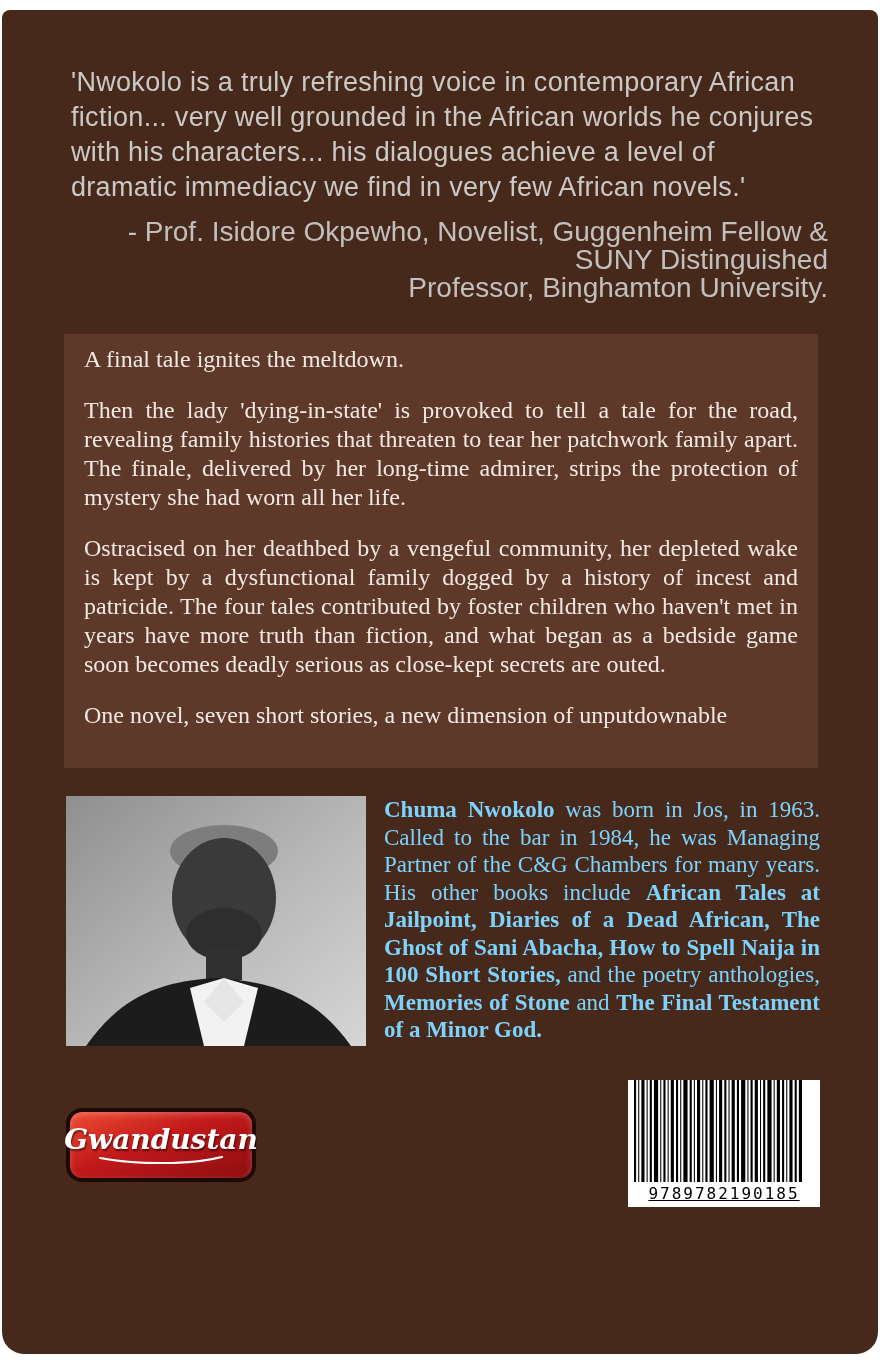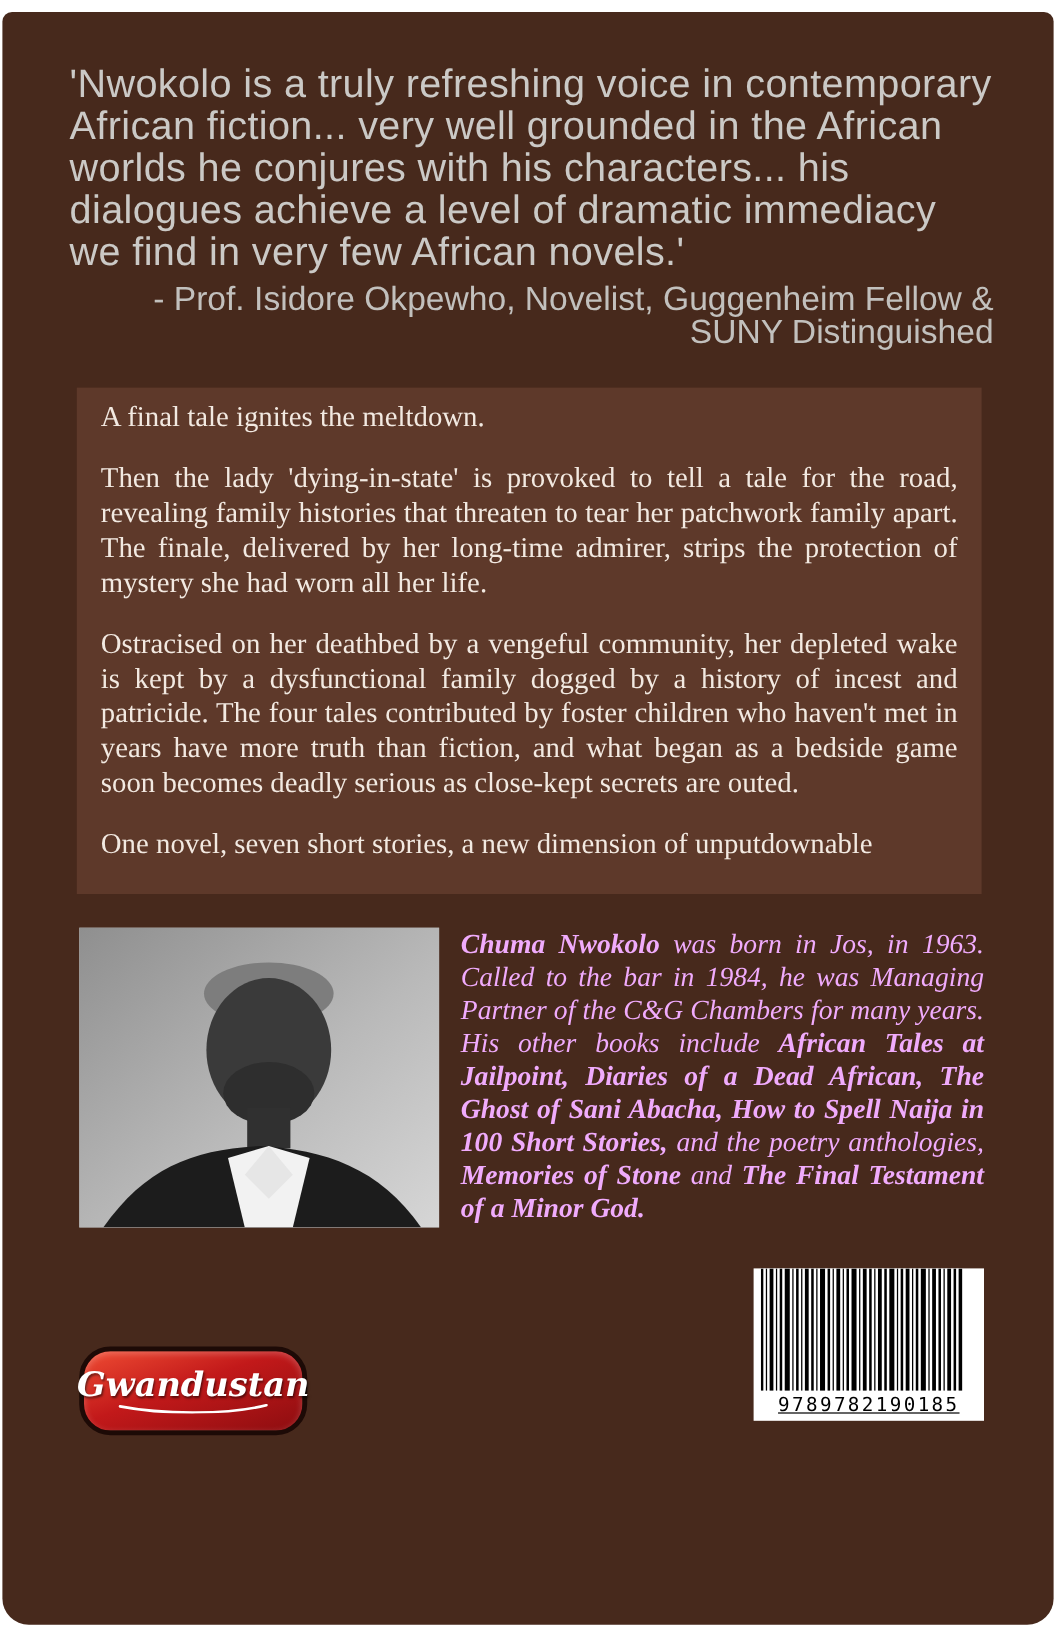--- a/index.html
+++ b/index.html
@@ -27,22 +27,22 @@
     overflow: hidden;
   }
 
   
   .quote-section {
     padding: 42px 50px 0 56px;
     color: #c9c7c5;
     font-family: "Liberation Sans", sans-serif;
   }
   .quote-text {
-    margin: 0;
-    font-size: 33px;
+    margin: 13px;
+    font-size: 27px;
     line-height: 35px;
     font-weight: 400;
     letter-spacing: 0.3px;
     color: #cbc9c6;
   }
   .quote-attr {
     margin-top: 8px;
     font-size: 28px;
     line-height: 28px;
     text-align: right;
@@ -53,58 +53,57 @@
   .panel {
     margin: 32px 60px 0 62px;
     background: #5e392a;
     padding: 11px 20px 26px 20px;
     color: #f2e9e1;
     font-size: 24px;
     line-height: 29px;
     text-align: justify;
   }
   .panel p { margin: 0 0 22px 0; }
-  .panel p:last-child { margin-bottom: 0; }
+  .panel p:last-child { margin-bottom: 12px; }
 
   
   .author-section {
     display: flex;
     margin: 28px 58px 0 64px;
     gap: 18px;
   }
   .photo {
     flex: 0 0 300px;
     width: 300px;
     height: 250px;
     overflow: hidden;
     background: #b5b5b5;
   }
   .photo svg { display: block; width: 100%; height: 100%; }
   .bio {
     flex: 1;
-    color: #f0abfc;
+    color: #7dd3fc;
     font-size: 23px;
     line-height: 27.5px;
     text-align: justify;
-    font-style: italic;
   }
   .bio .b { font-weight: bold; }
 
   
   .footer-row {
     display: flex;
     justify-content: space-between;
     align-items: flex-start;
     margin: 34px 58px 0 64px;
   }
   .logo {
-    margin-top: 65px;
+    margin-top: 28px;
     width: 182px;
     height: 66px;
-    border-radius: 26px;
+    border-radius: 16px;
     border: 4px solid #1d0a06;
     background: linear-gradient(160deg, #ef4c33 0%, #c2191a 45%, #8d0d10 100%);
     display: flex;
     flex-direction: column;
     align-items: center;
     justify-content: center;
     box-shadow: inset 0 2px 6px rgba(255,255,255,0.25);
   }
   .logo-text {
     font-family: "DejaVu Serif", serif;
@@ -136,20 +135,21 @@
 </head>
 <body>
 
 <div id="page">
   <div class="cover">
 
     <section class="quote-section">
       <p class="quote-text">'Nwokolo is a truly refreshing voice in contemporary African fiction... very well grounded in the African worlds he conjures with his characters... his dialogues achieve a level of dramatic immediacy we find in very few African novels.'</p>
       <div class="quote-attr">
         <div>- Prof. Isidore Okpewho, Novelist, Guggenheim Fellow &amp; SUNY Distinguished</div>
+        <div>Professor, Binghamton University.</div>
       </div>
     </section>
 
     <section class="panel">
       <p>A final tale ignites the meltdown.</p>
       <p>Then the lady 'dying-in-state' is provoked to tell a tale for the road, revealing family histories that threaten to tear her patchwork family apart. The finale, delivered by her long-time admirer, strips the protection of mystery she had worn all her life.</p>
       <p>Ostracised on her deathbed by a vengeful community, her depleted wake is kept by a dysfunctional family dogged by a history of incest and patricide. The four tales contributed by foster children who haven't met in years have more truth than fiction, and what began as a bedside game soon becomes deadly serious as close-kept secrets are outed.</p>
       <p>One novel, seven short stories, a new dimension of unputdownable</p>
     </section>
 

